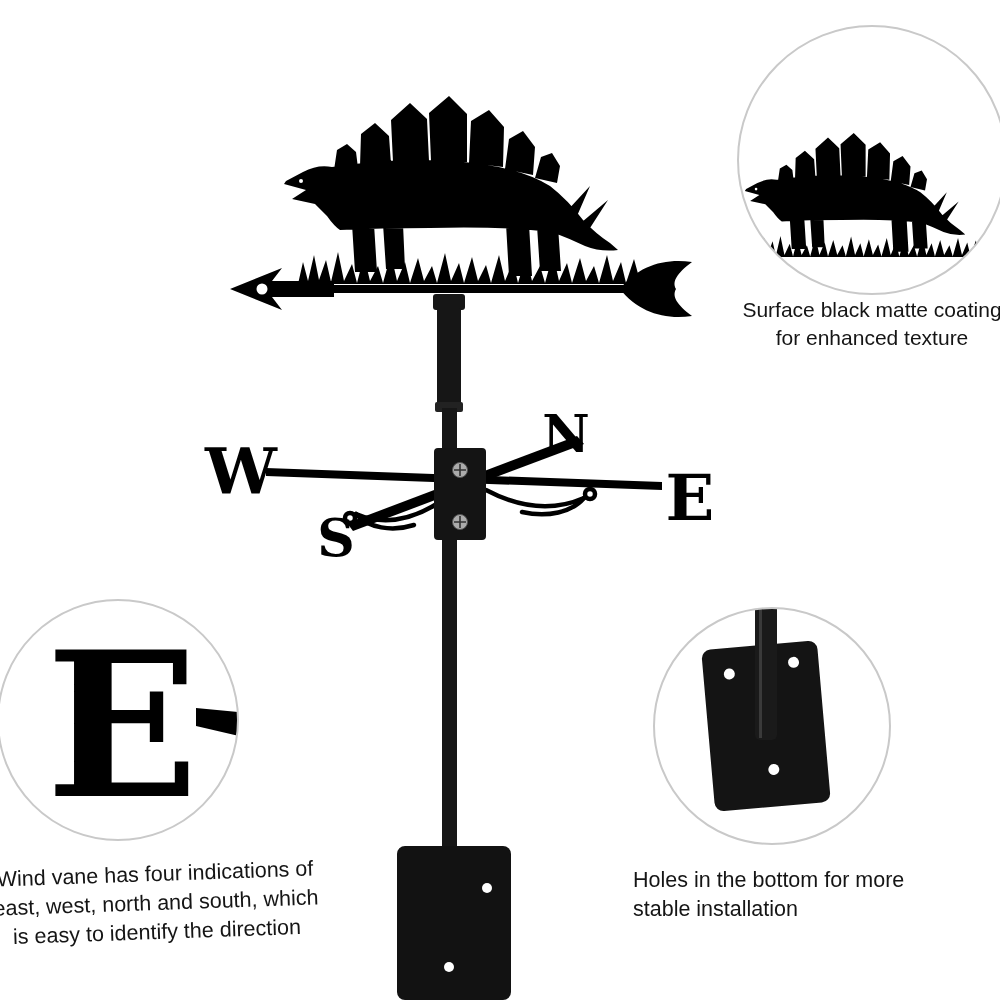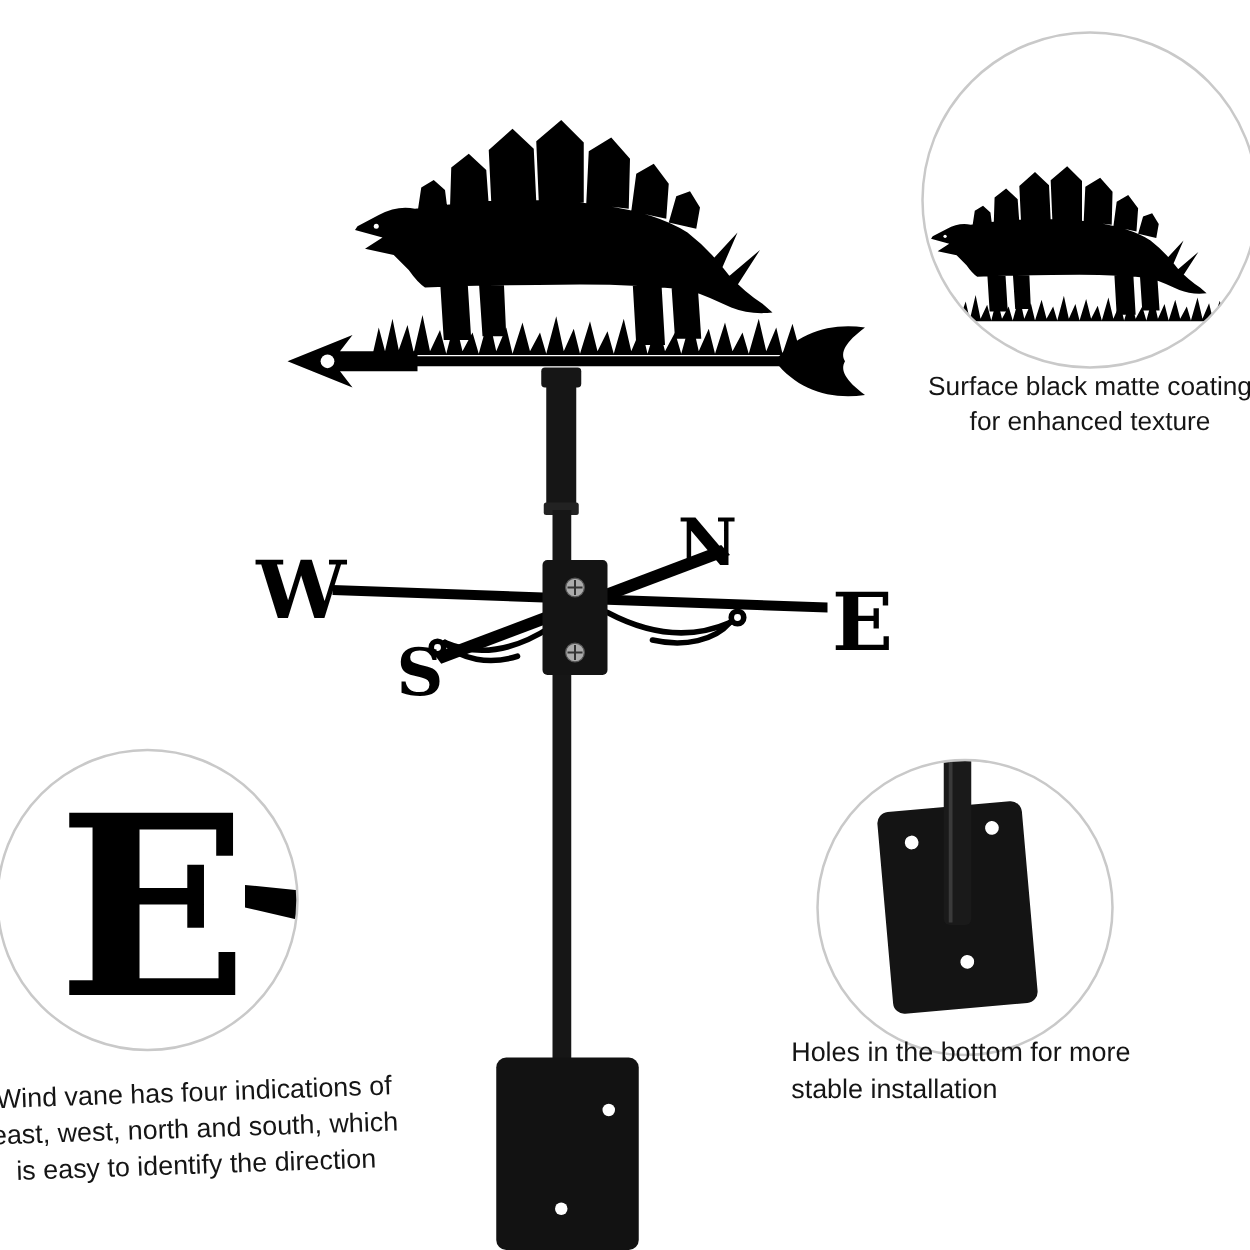--- a/index.html
+++ b/index.html
@@ -7,21 +7,21 @@
     position:relative;width:1000px;height:1000px;background:#fff;
     overflow:hidden;font-family:"Liberation Sans",sans-serif;
   }
   .scene{position:absolute;left:0;top:0;}
   .callout{
     position:absolute;color:#151515;white-space:pre-line;line-height:1.34;
     font-family:"Liberation Sans",sans-serif;
   }
   .callout-coating{left:722px;top:296px;width:300px;text-align:center;font-size:21px;}
   .callout-directions{left:-12px;top:860px;width:336px;text-align:center;font-size:21.5px;transform:rotate(-2deg);}
-  .callout-mounting{left:633px;top:828px;width:312px;text-align:left;font-size:21.5px;}
+  .callout-mounting{left:633px;top:866px;width:312px;text-align:left;font-size:21.5px;}
   .dir-letter{font-family:"DejaVu Serif",serif;font-weight:bold;fill:#000;}
 </style>
 </head>
 <body>
 
 <div class="canvas">
 
   <svg class="scene" width="1000" height="1000" viewBox="0 0 1000 1000">
 
     <defs>

